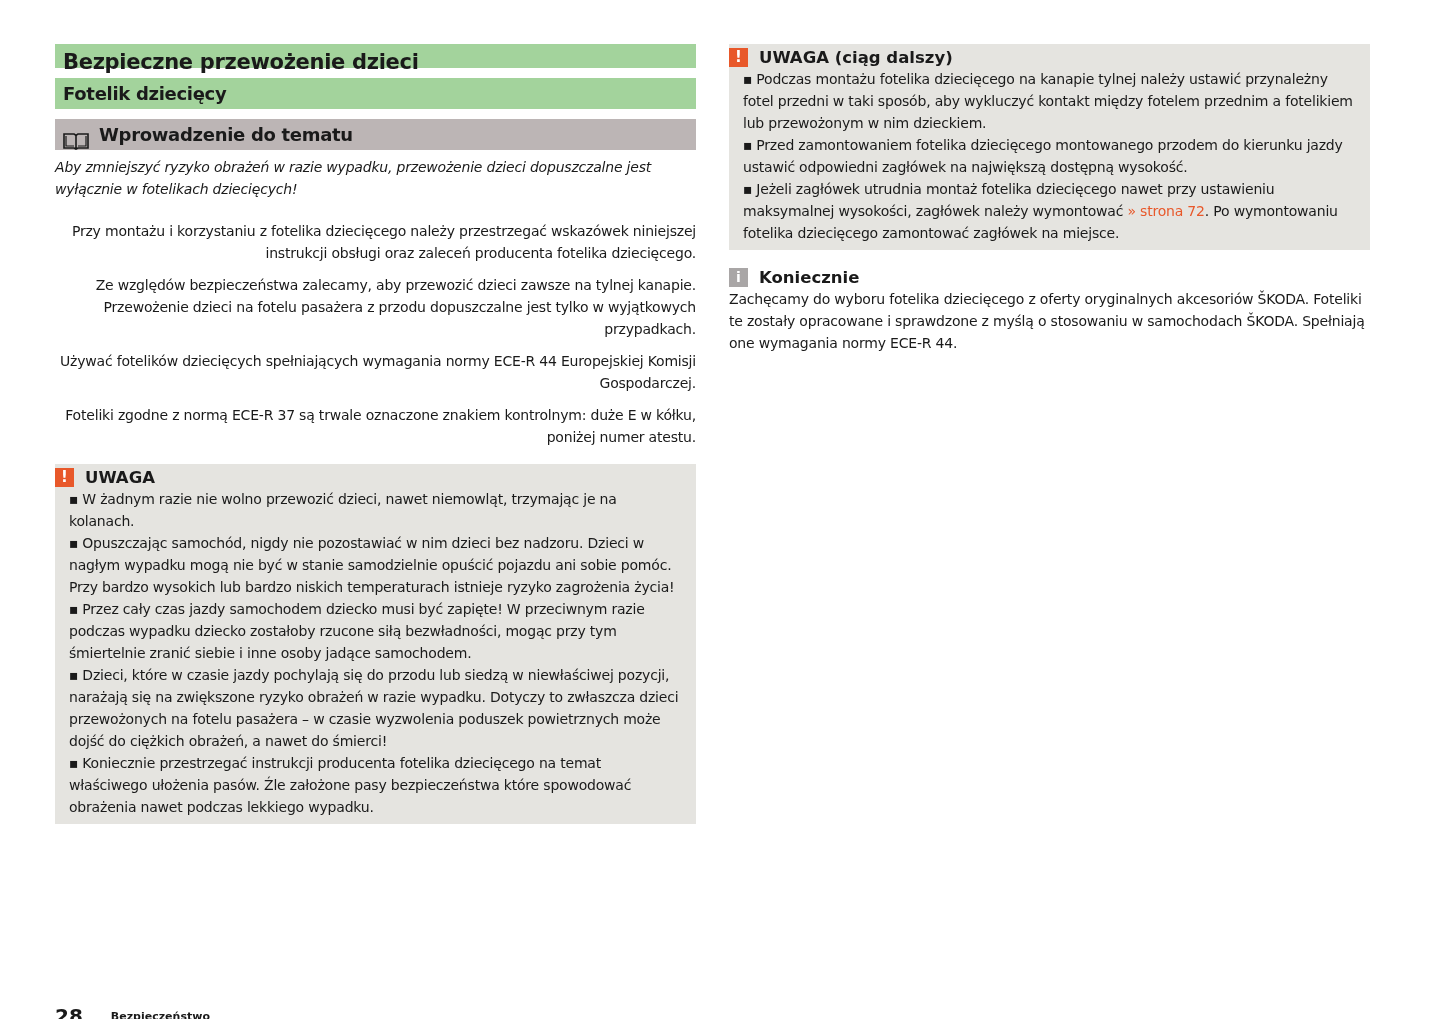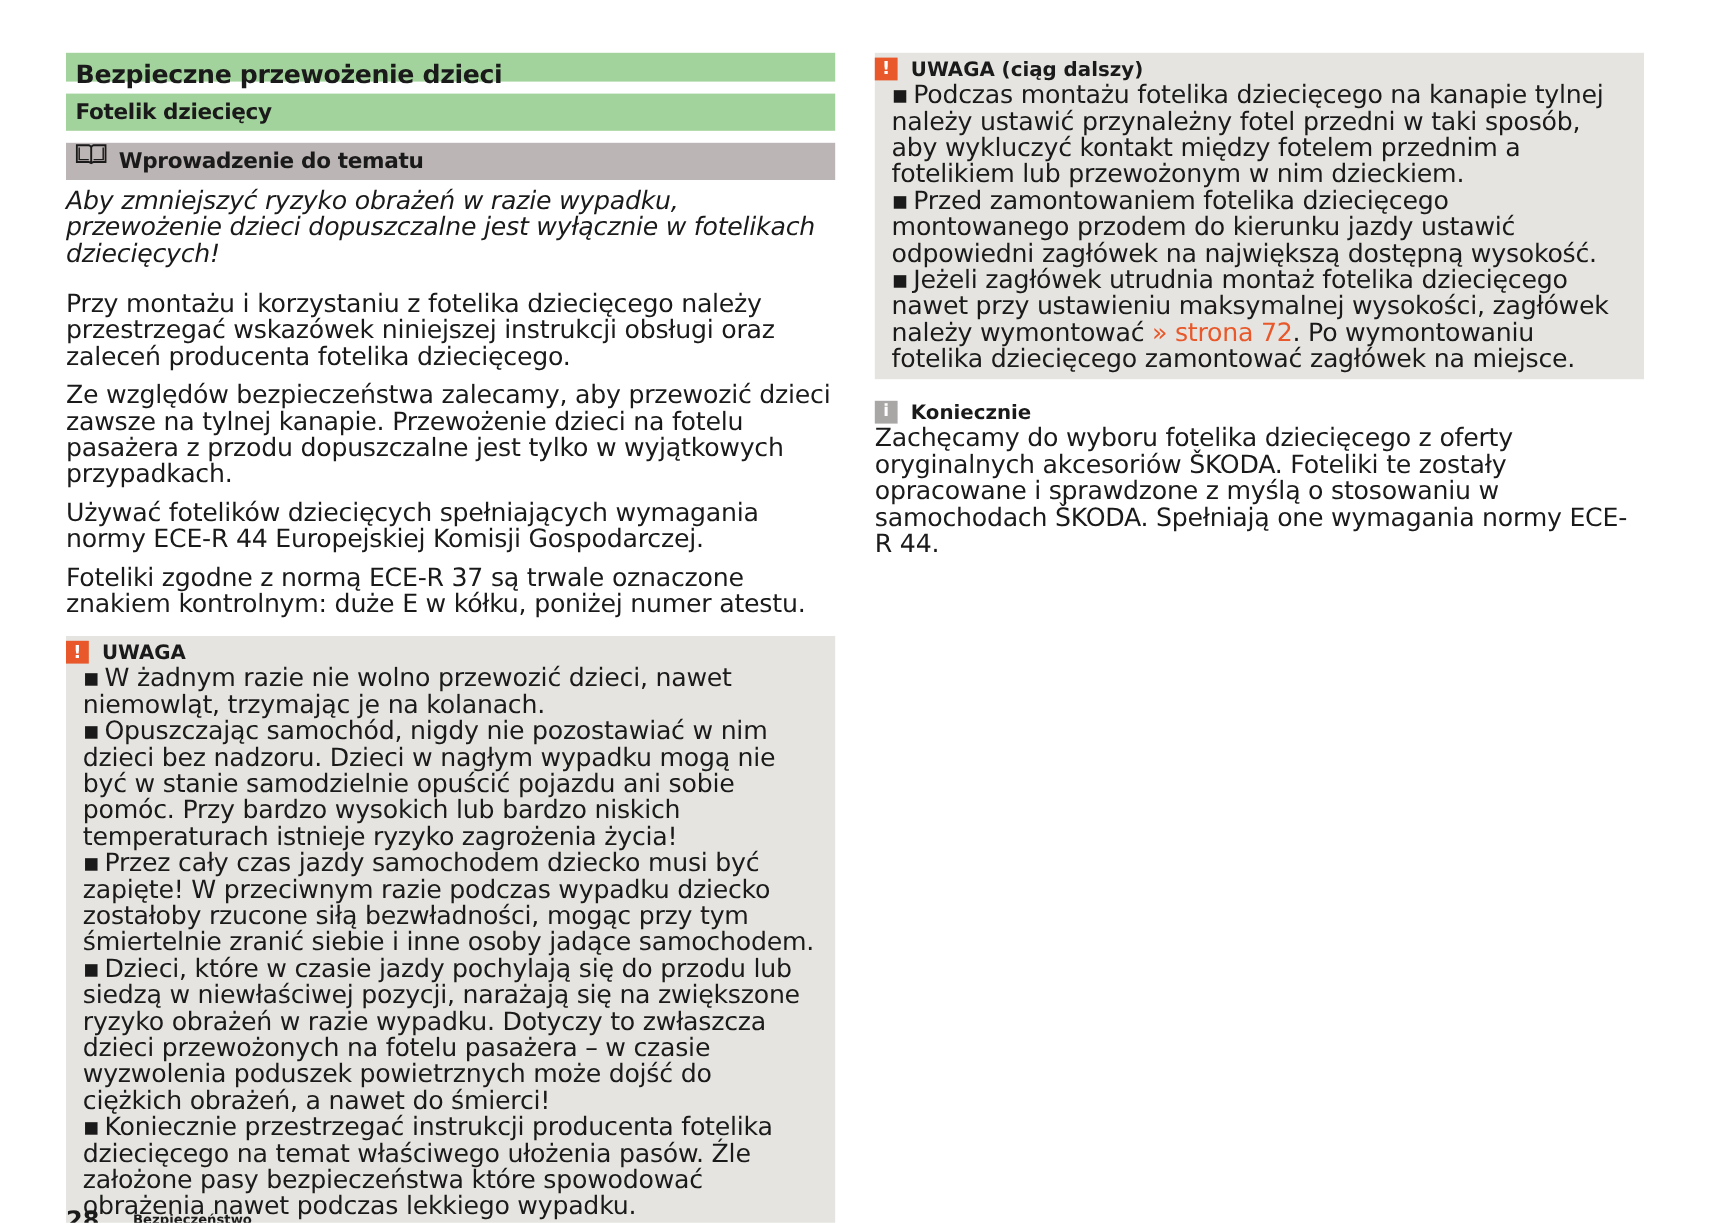--- a/index.html
+++ b/index.html
@@ -2,25 +2,25 @@
 <html><head>
 <meta charset="utf-8">
 <style>
   html, body { margin:0; padding:0; background:#ffffff; }
   body { width:1445px; height:1019px; position:relative; font-family:"DejaVu Sans", sans-serif; color:#1a1a1a; overflow:hidden; }
   .col { position:absolute; top:44px; width:641px; }
   .col-left { left:55px; }
   .col-right { left:729px; }
   .h1 { background:#a3d39c; height:24px; font-weight:bold; font-size:21px; line-height:36px; padding-left:8px; margin-bottom:10px; letter-spacing:-0.3px; }
   .h2 { background:#a3d39c; height:31px; font-weight:bold; font-size:18px; line-height:31px; padding-left:8px; margin-bottom:10px; letter-spacing:-0.3px; }
-  .h3 { background:#bcb5b5; height:31px; font-weight:bold; font-size:18px; line-height:31px; padding-left:8px; margin-bottom:6px; letter-spacing:-0.3px; display:flex; align-items:flex-start; }
+  .h3 { background:#bcb5b5; height:31px; font-weight:bold; font-size:18px; line-height:31px; padding-left:8px; margin-bottom:6px; letter-spacing:-0.3px; display:flex; align-items:flex-end; }
   .h3 svg { margin-right:10px; }
-  p { margin:0; font-size:21px; line-height:22px; letter-spacing:-0.2px; }
+  p { margin:0; font-size:14px; line-height:22px; letter-spacing:-0.2px; }
   .intro { font-style:italic; margin-bottom:20px; }
-  .para { margin-bottom:10px; }
+  .para { margin-bottom:10px;text-align:right; }
   .warn { background:#e5e4e0; padding:2px 14px 6px 14px; }
   .warn-head { display:flex; align-items:center; font-weight:bold; font-size:16.5px; height:22px; margin-left:-14px; padding-left:0; }
   .warn-icon { width:19px; height:19px; background:#e8582a; color:#fff; font-weight:bold; font-size:15px; line-height:19px; text-align:center; margin-right:11px; }
   .info-icon { width:19px; height:19px; background:#a9a6a6; color:#fff; font-weight:bold; font-size:14px; line-height:19px; text-align:center; margin-right:11px; }
   .bullet::before { content:"\25AA"; margin-right:4px; }
   .link { color:#e8582a; }
   .info { margin-top:16px; }
   .info-head { display:flex; align-items:center; font-weight:bold; font-size:16.5px; height:22px; }
   .footer { position:absolute; top:1004px; left:55px; display:flex; align-items:center; font-weight:bold; }
   .footer .num { font-size:20px; margin-right:28px; }

